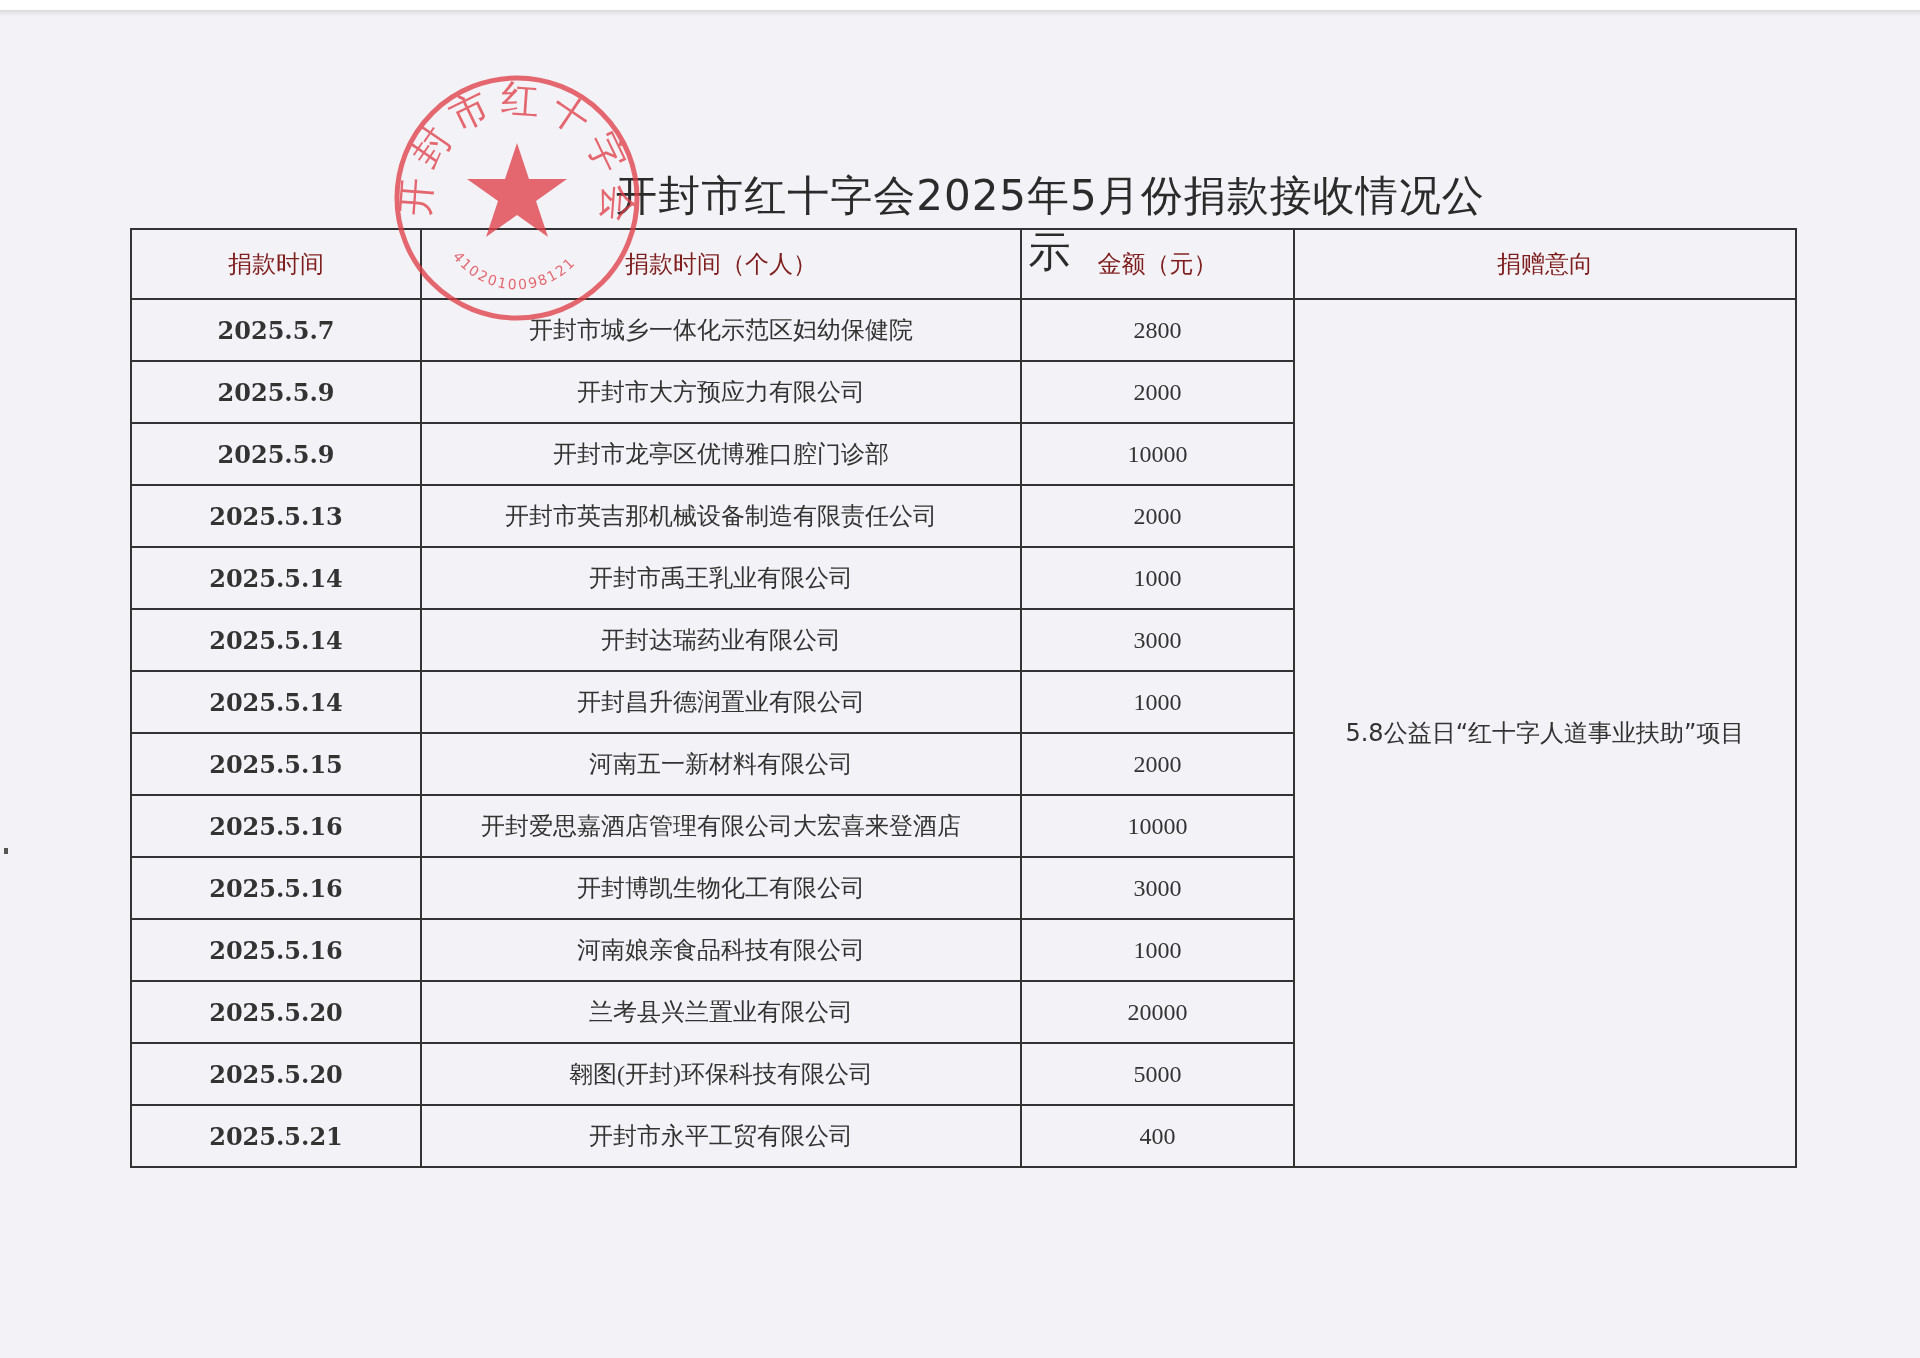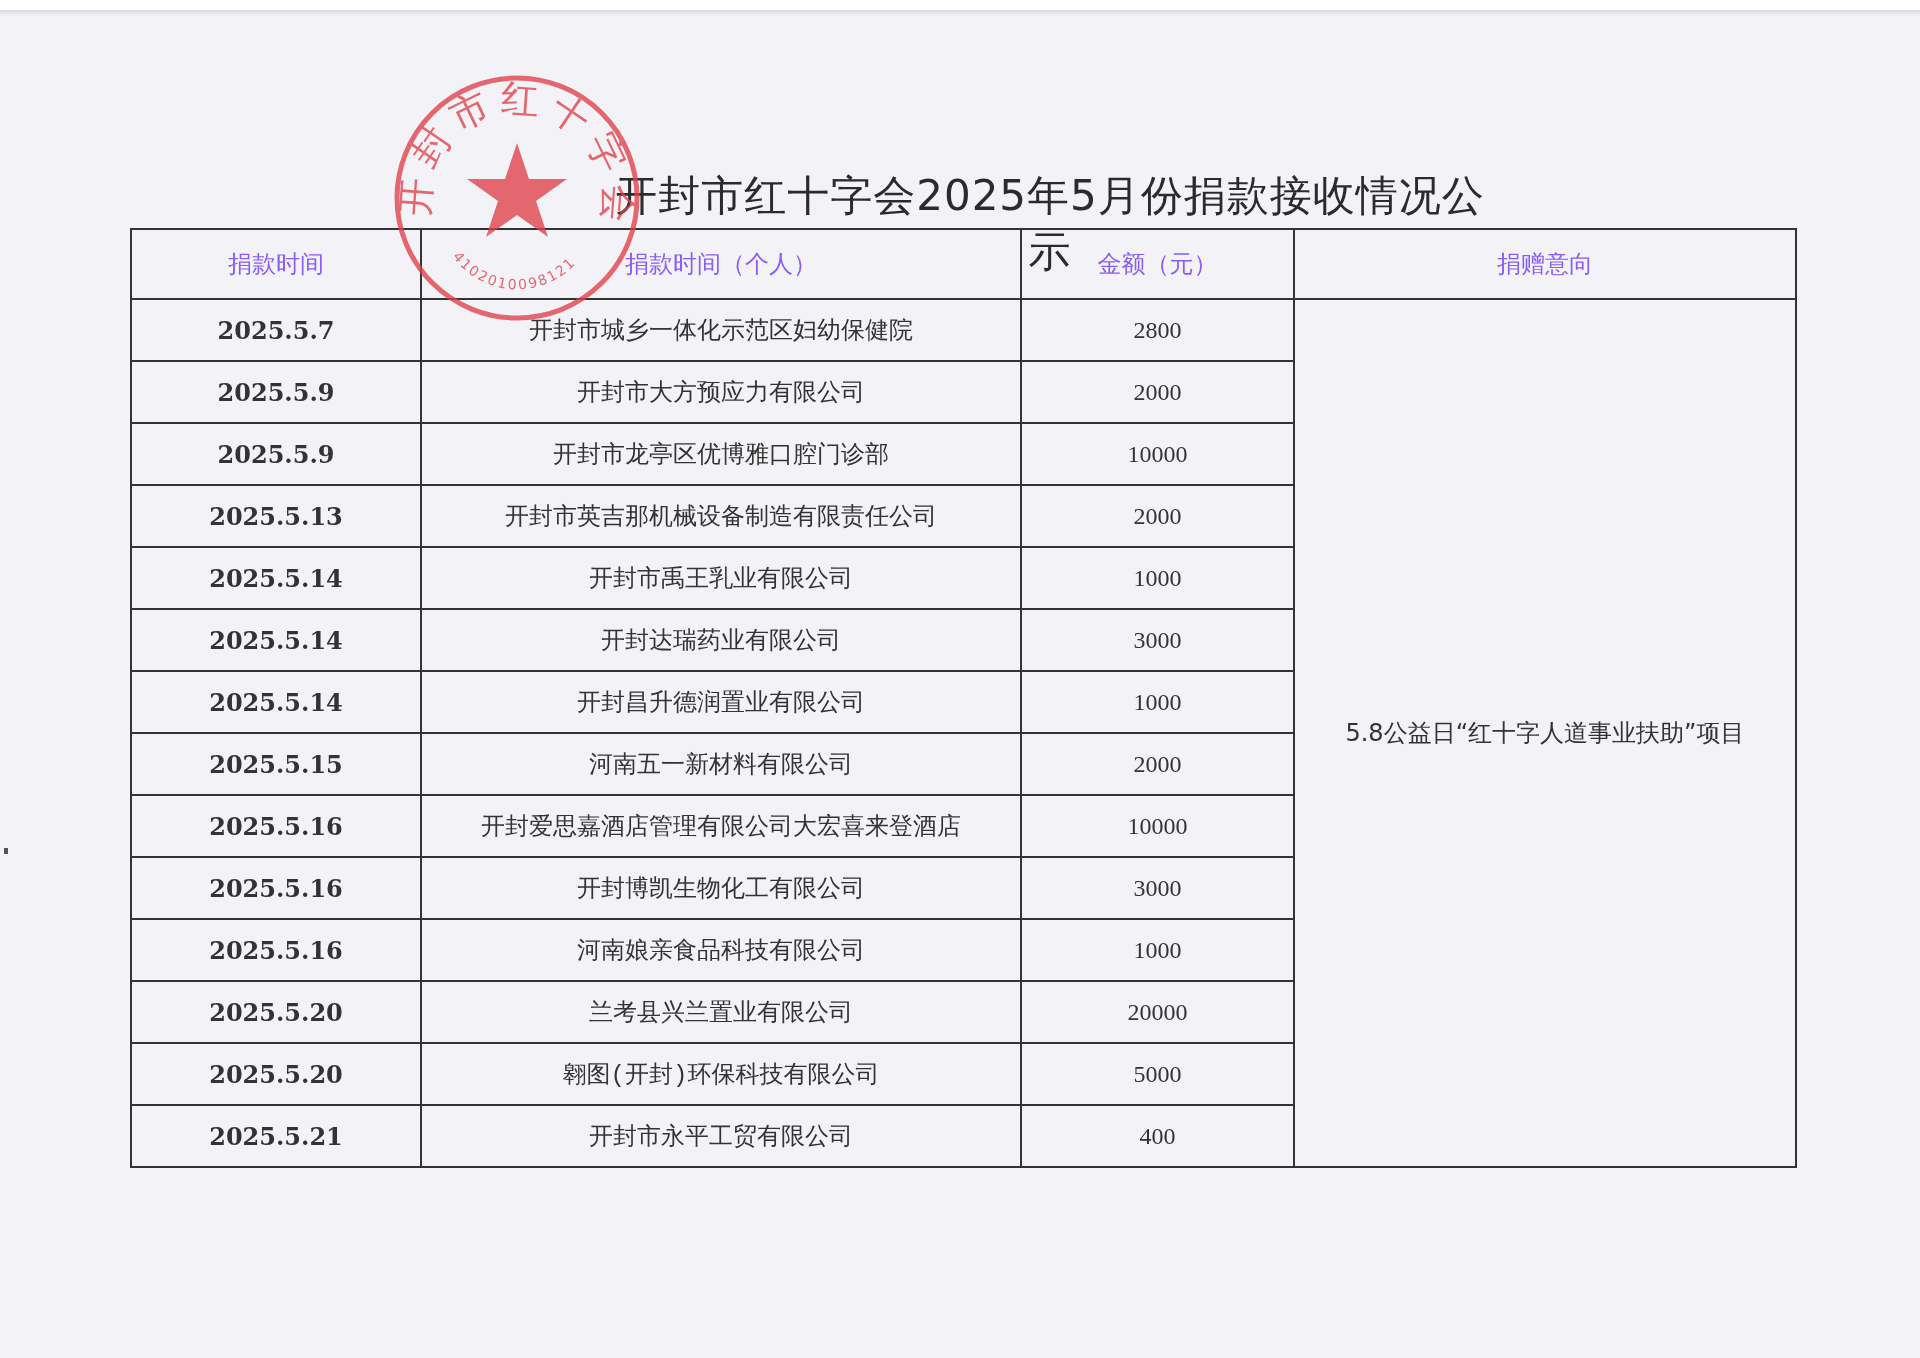--- a/index.html
+++ b/index.html
@@ -17,26 +17,26 @@
     font-size: 42px; letter-spacing: 1px; color: #2b2b2b;
   }
   table.donations {
     position: absolute; left: 130px; top: 228px;
     border-collapse: collapse; table-layout: fixed; width: 1665px;
   }
   table.donations th, table.donations td {
     border: 2px solid #333; text-align: center; vertical-align: middle; padding: 0;
   }
   table.donations th {
-    height: 68px; font-weight: normal; font-size: 24px; color: #8b5cf6;
+    height: 68px; font-weight: normal; font-size: 24px; color: #7f1d1d;
     font-family: "DejaVu Sans", "Liberation Sans", sans-serif;
   }
   table.donations td { height: 60px; font-size: 24px; color: #333; }
   td.date { font-family: "DejaVu Serif", "Liberation Serif", serif; font-weight: bold; }
-  td.donor { font-family: Liberation Mono, monospace; font-size: 24px; margin-left: 21px; }
+  td.donor { font-family: Liberation Serif, serif; font-size: 24px; margin-left: 21px; }
   td.amount { font-family: "Liberation Serif", "DejaVu Serif", serif; }
   td.intent {
     font-family: "DejaVu Sans", "Liberation Sans", sans-serif;
     font-size: 28px; line-height: 40px; padding: 0 14px;
   }
   .stamp {
     position: absolute; left: 392px; top: 73px; width: 250px; height: 250px;
     pointer-events: none; opacity: 0.78;
   }
   .stray-dot { position: absolute; left: 4px; top: 848px; width: 4px; height: 6px; background: #555; }

